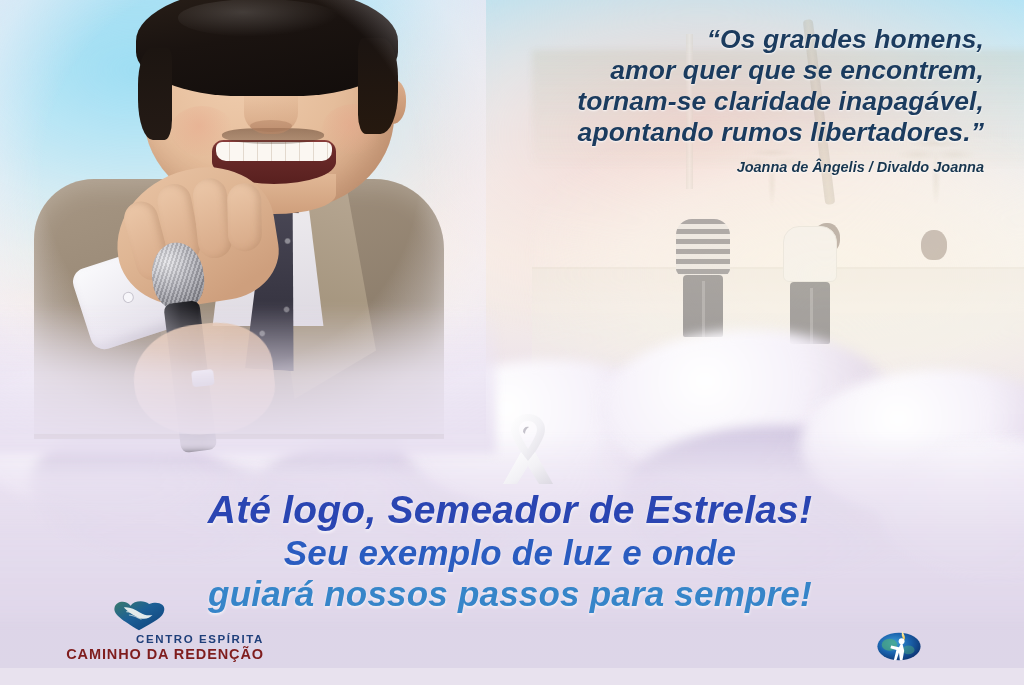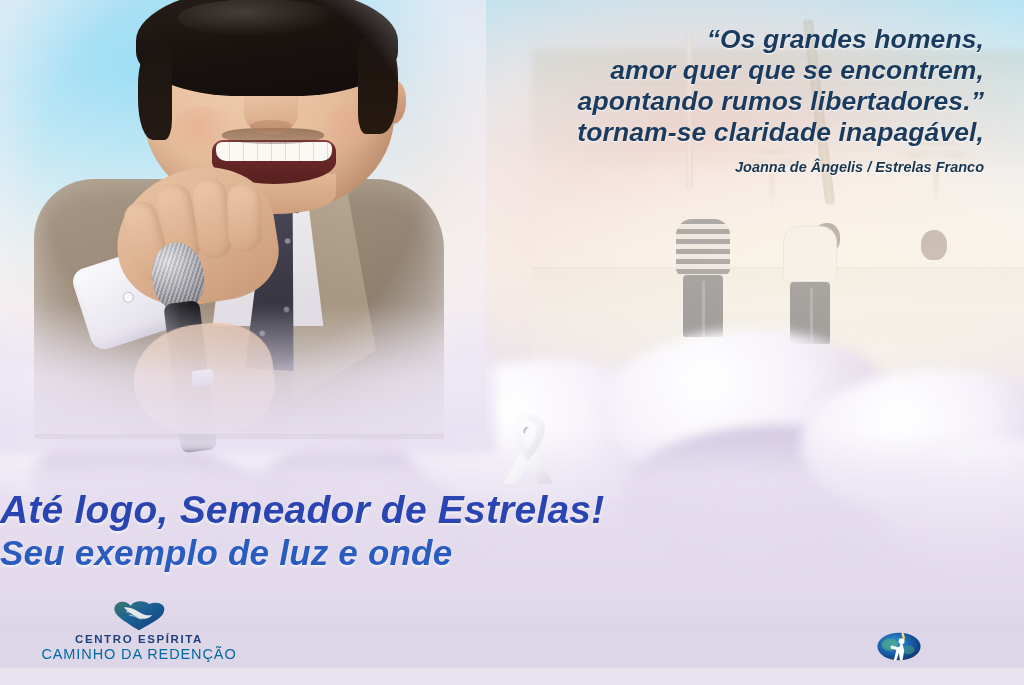--- a/index.html
+++ b/index.html
@@ -365,44 +365,45 @@
   .quote-credit{
     margin-top:11px;
     font-style:italic; font-weight:bold;
     font-size:14.5px; color:#18364f;
     text-shadow:0 1px 2px rgba(255,255,255,.85);
   }
 
   
   .headline{
     position:absolute; left:0; right:4px; top:487px; z-index:7;
+    text-align:center;
   }
   .hl{
     font-style:italic; font-weight:bold;
     letter-spacing:.2px;
     text-shadow:0 2px 3px rgba(255,255,255,.65);
   }
   .hl1{ font-size:39px; line-height:45px; color:#2a45b2; }
   .hl2{ font-size:35px; line-height:41px; color:#2a5cc0; }
   .hl3{ font-size:35px; line-height:41px; color:#3685c9; }
 
   
   .logo{
     position:absolute; bottom:6px; z-index:8;
-    text-align:center;
+    text-align:right;
   }
   .logo-left{ left:14px; width:250px; }
   .logo-right{ right:10px; width:230px; }
   .logo-mark{ height:34px; display:flex; align-items:flex-end; justify-content:center; }
   .logo-t1{
     font-size:11.5px; font-weight:bold; color:#1f3f7a;
     letter-spacing:1.6px; margin-top:2px;
   }
   .logo-t2{
-    font-size:14.5px; font-weight:normal; color:#0369a1;
+    font-size:14.5px; font-weight:bold; color:#7f1d1d;
     letter-spacing:.9px; margin-top:1px;
   }
   .logo-single{
     font-size:15px; font-weight:bold; color:#12306b;
     letter-spacing:1px; margin-top:4px;
   }
 </style>
 </head>
 <body>
 
@@ -505,28 +506,29 @@
       <path d="M33 6 C21 6 13 16 17 27 C20 36 28 47 33 55 C38 47 46 36 49 27 C53 16 45 6 33 6 Z
                M33 13 C40 13 44 19 41 26 C39 31 36 36 33 41 C30 36 27 31 25 26 C22 19 26 13 33 13 Z" fill="url(#rg)"></path>
       <path d="M26 44 L8 76 L22 76 L33 58 L44 76 L58 76 L40 44 L33 53 Z" fill="url(#rg)"></path>
       <path d="M28 24 C28 20 31 18 34 19 C31 21 30 23 30 26 Z" fill="#8e8a99" opacity=".5"></path>
     </svg>
   </div>
 
   <div class="quote">
     <div class="quote-line">“Os grandes homens,</div>
     <div class="quote-line">amor quer que se encontrem,</div>
+    <div class="quote-line">tornam-se claridade inapagável,</div>
     <div class="quote-line">apontando rumos libertadores.”</div>
-    <div class="quote-line">tornam-se claridade inapagável,</div>
-    <div class="quote-credit">Joanna de Ângelis / Estrelas Franco</div>
+    <div class="quote-credit">Joanna de Ângelis / Divaldo Joanna</div>
   </div>
 
   <div class="headline">
     <div class="hl hl1">Até logo, Semeador de Estrelas!</div>
     <div class="hl hl2">Seu exemplo de luz e onde</div>
+    <div class="hl hl3">guiará nossos passos para sempre!</div>
   </div>
 
   <div class="logo logo-left">
     <div class="logo-mark">
       <svg viewBox="0 0 64 38" width="58" height="32" aria-hidden="true">
         <defs>
           <linearGradient id="hg" x1="0" y1="0" x2="1" y2="1">
             <stop offset="0" stop-color="#3a7a6c"></stop>
             <stop offset="0.45" stop-color="#1c5f96"></stop>
             <stop offset="1" stop-color="#0d3f79"></stop>

